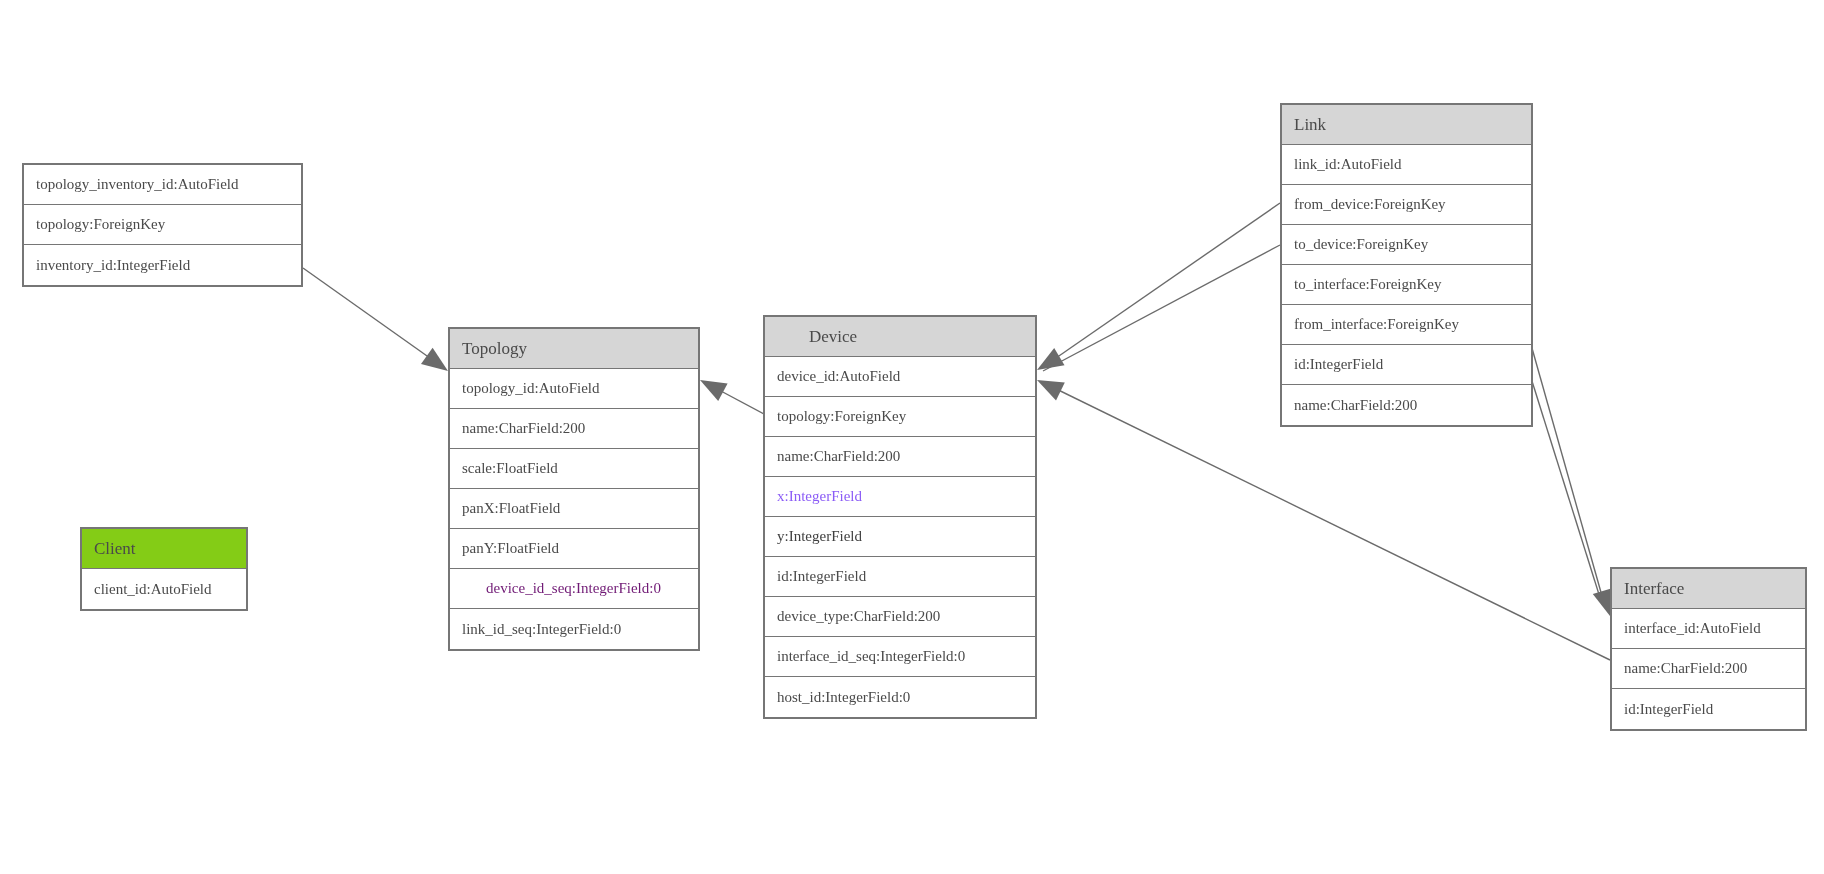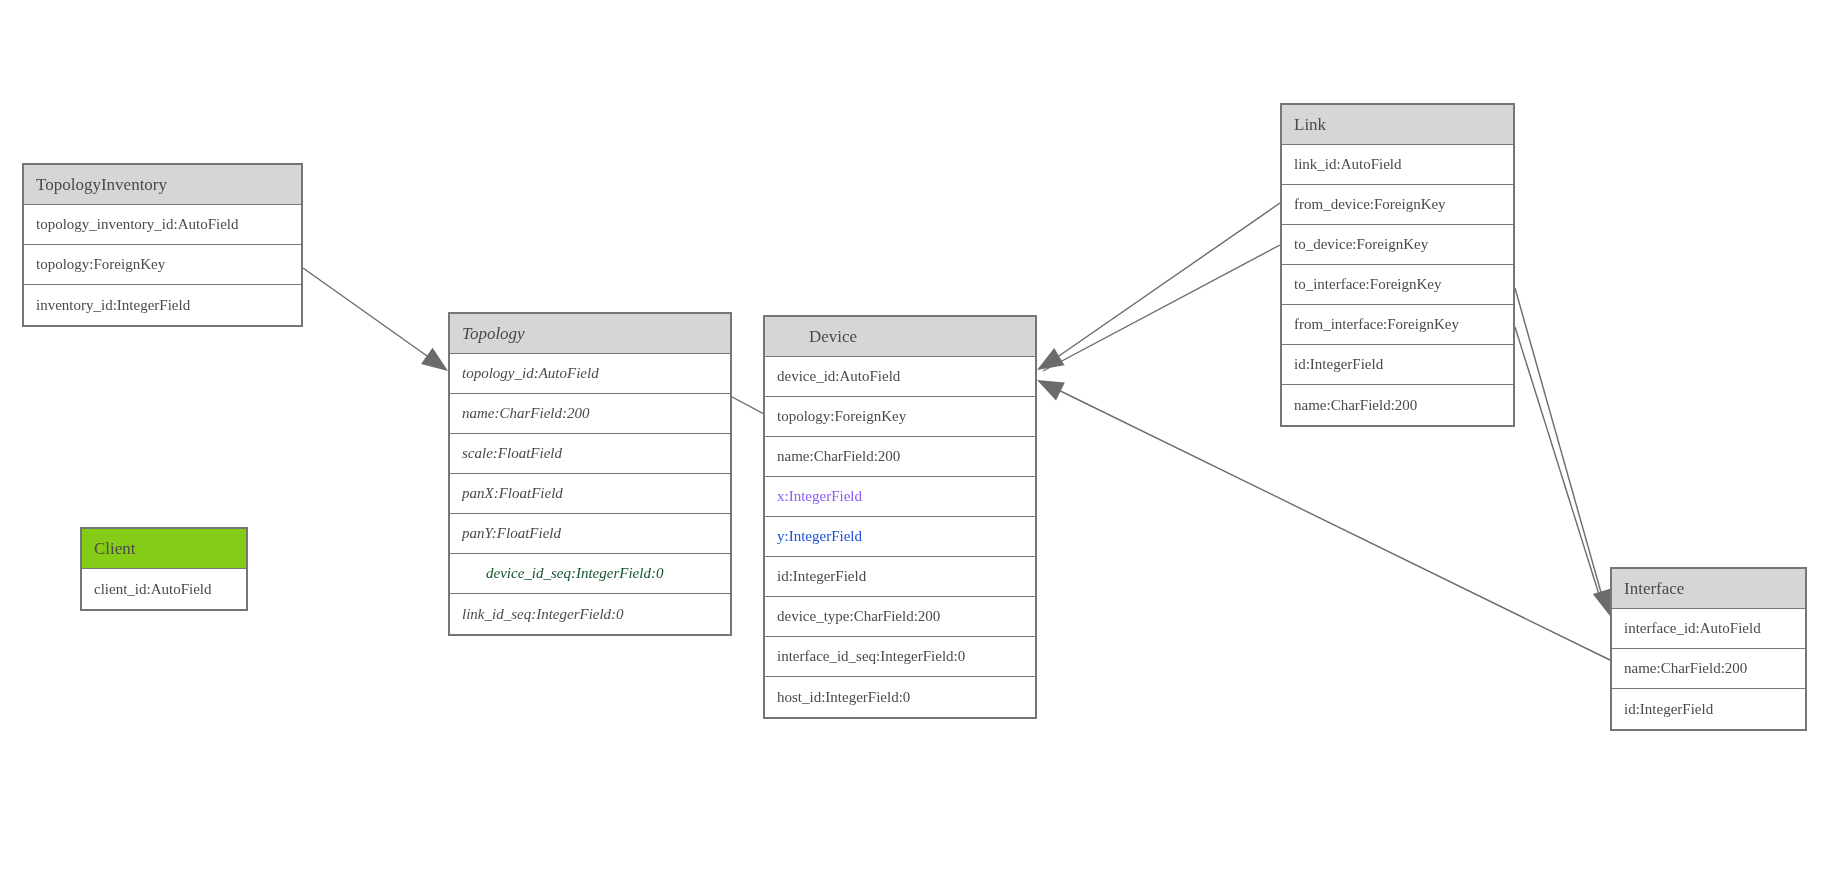--- a/index.html
+++ b/index.html
@@ -57,52 +57,51 @@
         <line x1="1610" y1="660" x2="1042" y2="382" stroke="#6b6b6b" stroke-width="1.4"></line>
         <polygon points="1037,380 1064.8,382.4 1056,400.4" fill="#6b6b6b"></polygon>
       </g>
       <g>
         <line x1="1515" y1="288" x2="1604" y2="603" stroke="#6b6b6b" stroke-width="1.4"></line>
         <line x1="1515" y1="327" x2="1602" y2="604" stroke="#6b6b6b" stroke-width="1.4"></line>
         <polygon points="1610,616 1592.8,594.1 1612,588.3" fill="#6b6b6b"></polygon>
       </g>
     </svg>
     <div class="entity" style="left: 22px; top: 163px; width: 281px; border-color: rgb(118, 118, 118);">
-      <div class="entity-header" style="background: rgb(214, 214, 214); border-color: rgb(118, 118, 118); color: rgb(74, 74, 74);">TopologyInventory</div>
       <div class="entity-field" style="border-color: rgb(118, 118, 118); color: rgb(74, 74, 74);">topology_inventory_id:AutoField</div>
       <div class="entity-field" style="border-color: rgb(118, 118, 118); color: rgb(74, 74, 74);">topology:ForeignKey</div>
       <div class="entity-field" style="border-color: rgb(118, 118, 118); color: rgb(74, 74, 74);">inventory_id:IntegerField</div>
     </div>
-    <div class="entity" style="left: 448px; top: 312px; width: 284px; border-color: rgb(118, 118, 118); font-style: italic;">
+    <div class="entity" style="left: 448px; top: 327px; width: 252px; border-color: rgb(118, 118, 118);">
       <div class="entity-header" style="background: rgb(214, 214, 214); border-color: rgb(118, 118, 118); color: rgb(74, 74, 74);">Topology</div>
       <div class="entity-field" style="border-color: rgb(118, 118, 118); color: rgb(74, 74, 74);">topology_id:AutoField</div>
       <div class="entity-field" style="border-color: rgb(118, 118, 118); color: rgb(74, 74, 74);">name:CharField:200</div>
       <div class="entity-field" style="border-color: rgb(118, 118, 118); color: rgb(74, 74, 74);">scale:FloatField</div>
       <div class="entity-field" style="border-color: rgb(118, 118, 118); color: rgb(74, 74, 74); padding-left: 12px;">panX:FloatField</div>
       <div class="entity-field" style="border-color: rgb(118, 118, 118); color: rgb(74, 74, 74);">panY:FloatField</div>
-      <div class="entity-field" style="border-color: rgb(118, 118, 118); color: #14532d; padding-left: 36px;">device_id_seq:IntegerField:0</div>
+      <div class="entity-field" style="border-color: rgb(118, 118, 118); color: #701a75; padding-left: 36px;">device_id_seq:IntegerField:0</div>
       <div class="entity-field" style="border-color: rgb(118, 118, 118); color: rgb(74, 74, 74);">link_id_seq:IntegerField:0</div>
     </div>
     <div class="entity" style="left: 80px; top: 527px; width: 168px; border-color: rgb(118, 118, 118);">
       <div class="entity-header" style="background: #84cc16; border-color: rgb(118, 118, 118); color: rgb(74, 74, 74);">Client</div>
       <div class="entity-field" style="border-color: rgb(118, 118, 118); color: rgb(74, 74, 74);">client_id:AutoField</div>
     </div>
     <div class="entity" style="left: 763px; top: 315px; width: 274px; border-color: rgb(118, 118, 118);">
       <div class="entity-header" style="background: rgb(214, 214, 214); border-color: rgb(118, 118, 118); color: rgb(74, 74, 74); padding-left: 44px;">Device</div>
       <div class="entity-field" style="border-color: rgb(118, 118, 118); color: rgb(74, 74, 74);">device_id:AutoField</div>
       <div class="entity-field" style="border-color: rgb(118, 118, 118); color: rgb(74, 74, 74);">topology:ForeignKey</div>
       <div class="entity-field" style="border-color: rgb(118, 118, 118); color: rgb(74, 74, 74);">name:CharField:200</div>
       <div class="entity-field" style="border-color: rgb(118, 118, 118); color: #8b5cf6; text-align: center;">x:IntegerField</div>
-      <div class="entity-field" style="border-color: rgb(118, 118, 118); color: #1d4ed8;">y:IntegerField</div>
+      <div class="entity-field" style="border-color: rgb(118, 118, 118); color: #404040;">y:IntegerField</div>
       <div class="entity-field" style="border-color: rgb(118, 118, 118); color: rgb(74, 74, 74);">id:IntegerField</div>
       <div class="entity-field" style="border-color: rgb(118, 118, 118); color: rgb(74, 74, 74);">device_type:CharField:200</div>
       <div class="entity-field" style="border-color: rgb(118, 118, 118); color: rgb(74, 74, 74);">interface_id_seq:IntegerField:0</div>
       <div class="entity-field" style="border-color: rgb(118, 118, 118); color: rgb(74, 74, 74);">host_id:IntegerField:0</div>
     </div>
-    <div class="entity" style="left: 1280px; top: 103px; width: 235px; border-color: rgb(118, 118, 118);">
+    <div class="entity" style="left: 1280px; top: 103px; width: 253px; border-color: rgb(118, 118, 118);">
       <div class="entity-header" style="background: rgb(214, 214, 214); border-color: rgb(118, 118, 118); color: rgb(74, 74, 74);">Link</div>
       <div class="entity-field" style="border-color: rgb(118, 118, 118); color: rgb(74, 74, 74);">link_id:AutoField</div>
       <div class="entity-field" style="border-color: rgb(118, 118, 118); color: rgb(74, 74, 74);">from_device:ForeignKey</div>
       <div class="entity-field" style="border-color: rgb(118, 118, 118); color: rgb(74, 74, 74);">to_device:ForeignKey</div>
       <div class="entity-field" style="border-color: rgb(118, 118, 118); color: rgb(74, 74, 74);">to_interface:ForeignKey</div>
       <div class="entity-field" style="border-color: rgb(118, 118, 118); color: rgb(74, 74, 74);">from_interface:ForeignKey</div>
       <div class="entity-field" style="border-color: rgb(118, 118, 118); color: rgb(74, 74, 74);">id:IntegerField</div>
       <div class="entity-field" style="border-color: rgb(118, 118, 118); color: rgb(74, 74, 74);">name:CharField:200</div>
     </div>
     <div class="entity" style="left: 1610px; top: 567px; width: 197px; border-color: rgb(118, 118, 118);">

